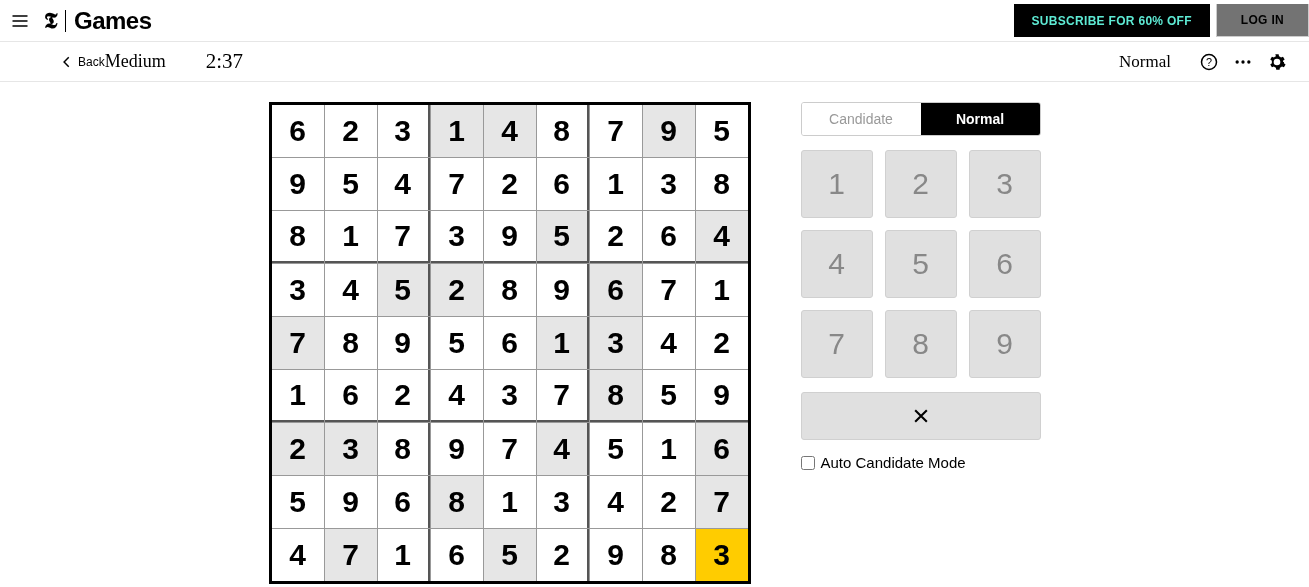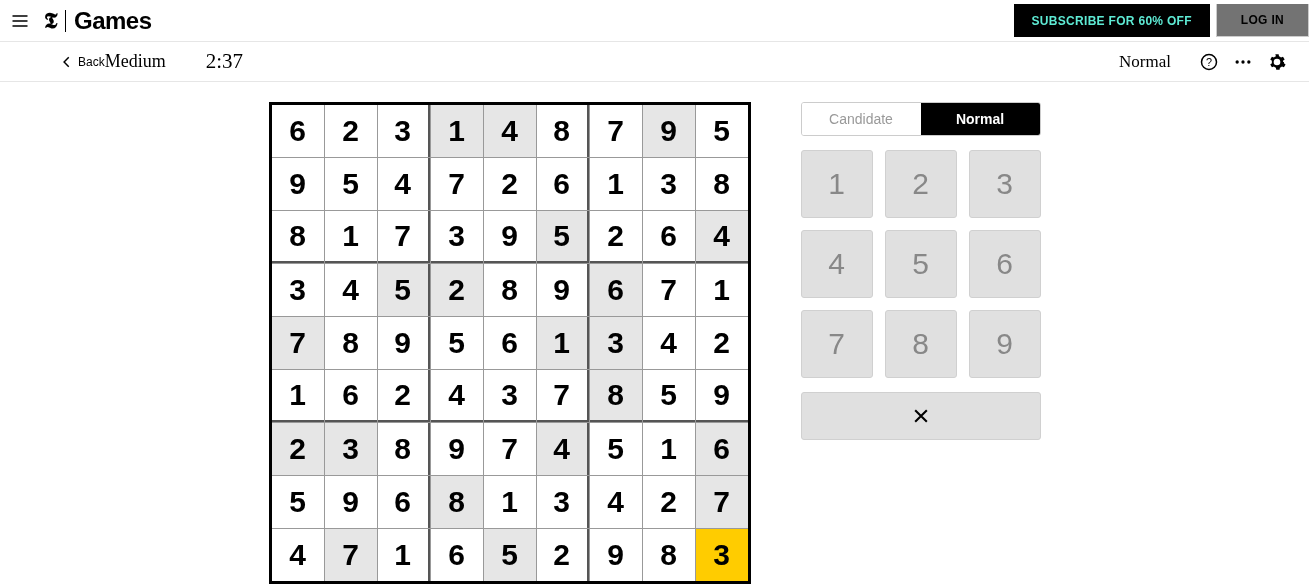--- a/index.html
+++ b/index.html
@@ -201,14 +201,18 @@
         <div class="key">6</div>
         <div class="key">7</div>
         <div class="key">8</div>
         <div class="key">9</div>
       </div>
     <div class="erase">
       <svg viewBox="0 0 24 24">
           <path d="M5 5l14 14M19 5L5 19" stroke="#000" stroke-width="2.5"></path>
         </svg>
     </div>
+    <label class="auto-cand">
+      <input type="checkbox" style="">
+      <span>Auto Candidate Mode</span>
+    </label>
   </div>
 </div>
 
 </body></html>

